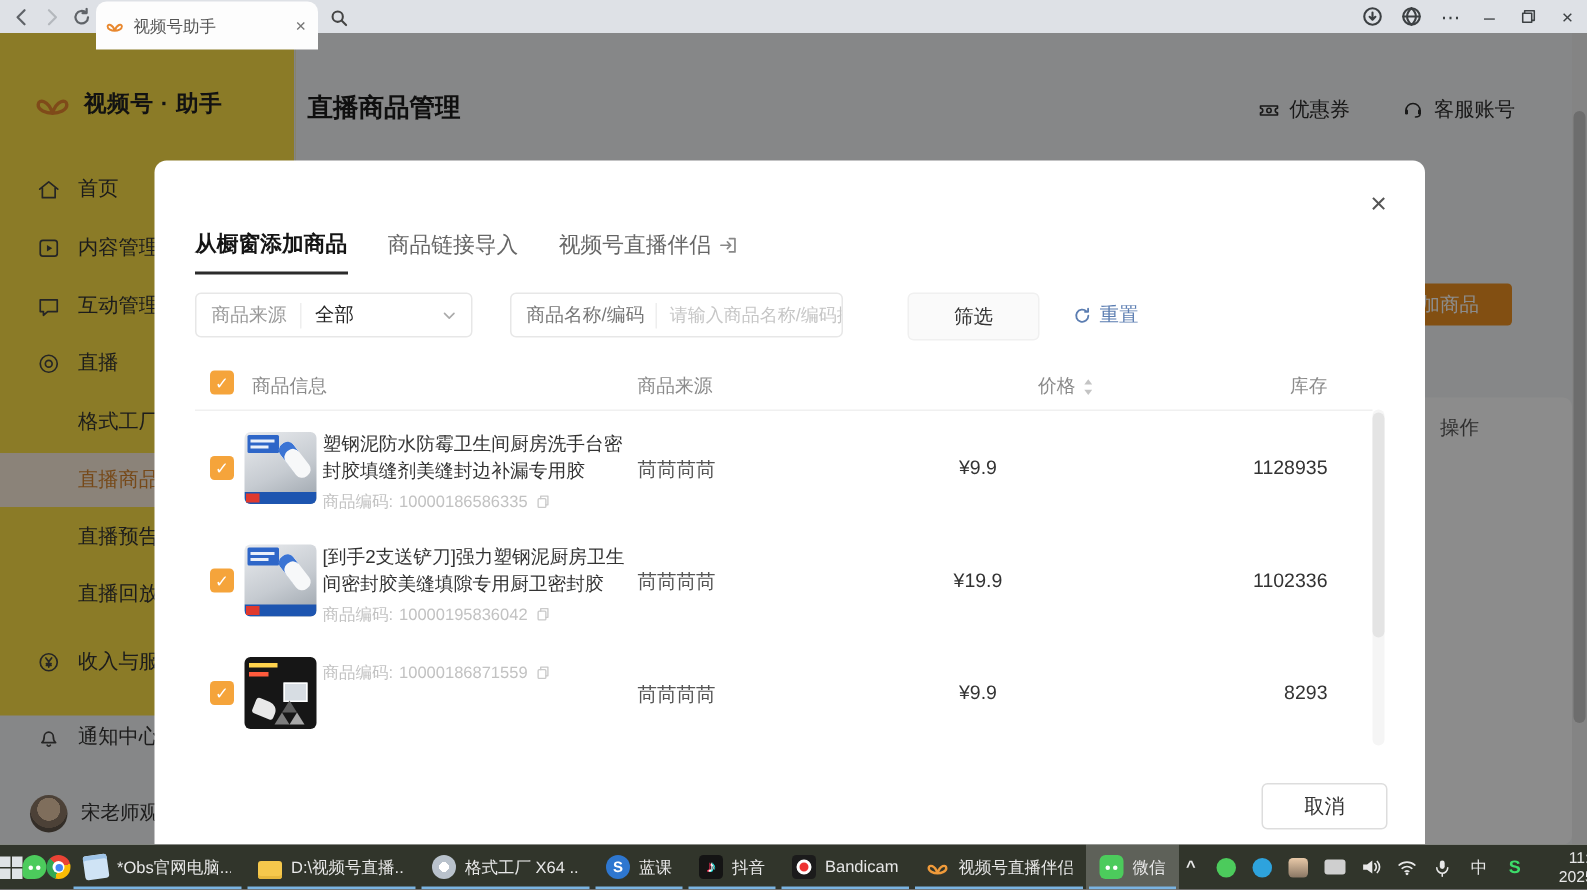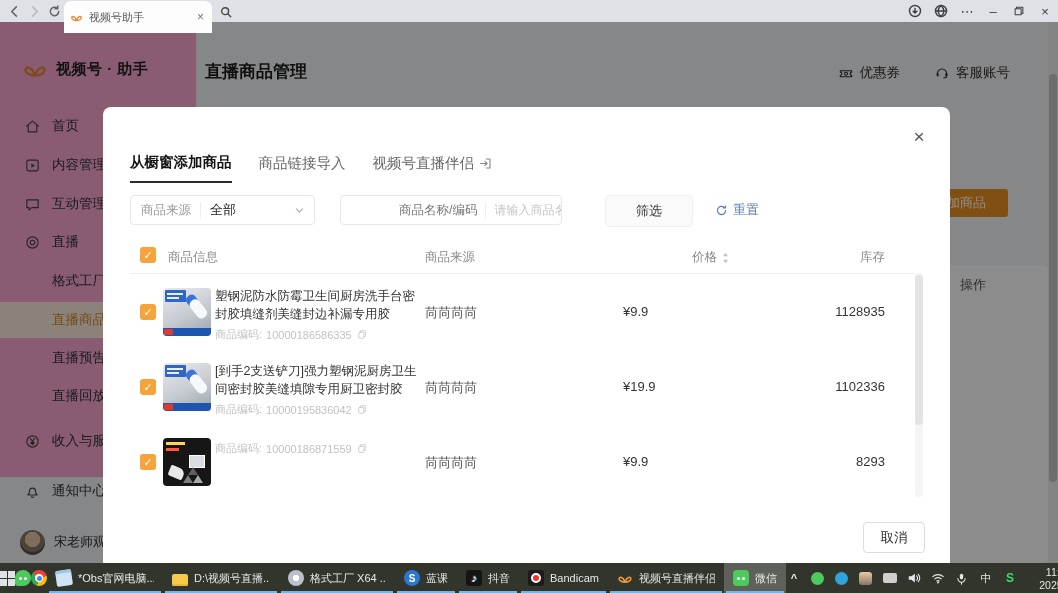--- a/index.html
+++ b/index.html
@@ -19,21 +19,21 @@
   #tab .title{font-size:11px;color:#555;margin-left:6px;flex:1;white-space:nowrap;overflow:hidden;}
   #tab .x{color:#777;font-size:12px;line-height:1;padding:0 2px;cursor:pointer;}
   #tab-search{position:absolute;left:216px;top:2px;width:19px;height:19px;border-radius:50%;
        display:flex;align-items:center;justify-content:center;color:#444;}
   #win-icons{position:absolute;right:0;top:0;height:22px;display:flex;align-items:center;color:#3c4043;}
   #win-icons .bbtn{width:26px;}
   #win-icons .glyph{font-size:13px;line-height:1;}
 
   
   #page{position:absolute;left:0;top:22px;width:1058px;height:541px;background:#f5f6f7;overflow:hidden;}
-  #sidebar{position:absolute;left:0;top:0;width:196px;height:455px;background:#f9a8d4;border-right:1px solid #eef0f2;}
+  #sidebar{position:absolute;left:0;top:0;width:196px;height:455px;background:#fde047;border-right:1px solid #eef0f2;}
   #logo-row{position:absolute;left:22px;top:38px;display:flex;align-items:center;}
   #logo-row .lt{font-size:15px;color:#222;font-weight:bold;margin-left:8px;letter-spacing:.5px;white-space:nowrap;}
   .nav-item{position:absolute;left:0;width:196px;height:36px;display:flex;align-items:center;cursor:pointer;color:#333;}
   .nav-item .nico{width:17px;height:17px;margin-left:24px;color:#444;flex:none;}
   .nav-item .nlabel{font-size:13.5px;margin-left:11px;white-space:nowrap;}
   .nav-item.sub .nlabel{margin-left:52px;}
   .nav-item.active{background:#fdeedd;}
   .nav-item.active .nlabel{color:#d8862e;}
   #user-row{position:absolute;left:0;top:502px;width:196px;height:36px;display:flex;align-items:center;cursor:pointer;}
   #avatar{width:25px;height:25px;border-radius:50%;margin-left:20px;flex:none;
@@ -60,21 +60,21 @@
   #tabs{position:absolute;left:27px;top:46px;display:flex;gap:27px;}
   .mtab{font-size:14.5px;color:#666;padding-bottom:9px;cursor:pointer;display:flex;align-items:center;gap:5px;}
   .mtab.active{color:#141414;font-weight:bold;border-bottom:2.5px solid #2b2b2b;}
   #filters{position:absolute;left:27px;top:88px;right:27px;height:30px;}
   #source-select{position:absolute;left:0;top:0;width:185px;height:30px;border:1px solid #e7e7e7;border-radius:4px;
       box-sizing:border-box;display:flex;align-items:center;cursor:pointer;background:#fff;}
   #source-select .flabel{font-size:12.5px;color:#999;margin-left:10px;padding-right:9px;border-right:1px solid #eee;}
   #source-select .fvalue{font-size:13px;color:#222;margin-left:9px;flex:1;}
   #source-select .chev{color:#aaa;margin-right:9px;}
   #name-input{position:absolute;left:210px;top:0;width:222px;height:30px;border:1px solid #e7e7e7;border-radius:4px;
-      box-sizing:border-box;display:flex;align-items:center;cursor:text;background:#fff;overflow:hidden;padding-left:48px;}
+      box-sizing:border-box;display:flex;align-items:center;cursor:text;background:#fff;overflow:hidden;}
   #name-input .flabel{font-size:12.5px;color:#777;margin-left:10px;padding-right:8px;border-right:1px solid #eee;white-space:nowrap;}
   #name-input .fplaceholder{font-size:12px;color:#c6c6c6;margin-left:8px;white-space:nowrap;}
   #filter-btn{position:absolute;left:475px;top:0;width:86px;height:30px;background:#fafafa;border:1px solid #f0f0f0;
       border-radius:4px;font-size:13px;color:#333;display:flex;align-items:center;justify-content:center;cursor:pointer;}
   #reset-btn{position:absolute;left:585px;top:0;height:30px;display:flex;align-items:center;gap:5px;color:#5b7db1;
       font-size:13px;cursor:pointer;}
 
   #table-head{position:absolute;left:27px;right:35px;top:140px;height:26px;border-bottom:1px solid #f0f0f0;
       font-size:12.5px;color:#8a8a8a;}
   .cb{position:absolute;width:16px;height:16px;background:#f5a43b;border-radius:3px;display:flex;align-items:center;
@@ -103,28 +103,28 @@
   .thumb-b .glove{position:absolute;left:6px;bottom:8px;width:15px;height:11px;background:#e8e8e8;
       transform:rotate(22deg);border-radius:2px 6px 2px 2px;}
   .thumb-b .inset{position:absolute;right:6px;top:17px;width:14px;height:11px;background:#d7dde3;border:1px solid #fff;}
   .thumb-b .tri{position:absolute;width:0;height:0;border-left:5px solid transparent;border-right:5px solid transparent;
       border-bottom:8px solid #7d7d7d;}
   .pinfo{position:absolute;left:85px;top:12px;width:210px;}
   .ptitle{font-size:12.5px;color:#333;line-height:18px;height:36px;overflow:hidden;}
   .pcode{margin-top:4px;font-size:11px;color:#c2c2c2;display:flex;align-items:center;gap:4px;white-space:nowrap;}
   .pcode .copy{color:#c9c9c9;cursor:pointer;display:flex;}
   .psource{position:absolute;left:295px;top:29px;font-size:13px;color:#555;}
-  .pprice{position:absolute;left:493px;width:104px;top:29px;text-align:left;font-size:13px;color:#333;}
+  .pprice{position:absolute;left:470px;width:104px;top:29px;text-align:center;font-size:13px;color:#333;}
   .pstock{position:absolute;left:655px;width:100px;top:29px;text-align:right;font-size:13px;color:#333;}
 
   #inner-scrollbar{position:absolute;left:812px;top:166px;width:8px;height:224px;background:#f5f5f5;border-radius:4px;}
   #inner-scrollbar .thumb{position:absolute;left:0;top:2px;width:8px;height:150px;background:#e4e4e4;border-radius:4px;}
 
   #modal-footer{position:absolute;right:25px;bottom:10px;display:flex;gap:18px;}
-  #cancel-btn{width:62px;height:31px;background:#fff;border:1px solid #ddd;border-radius:4px;font-size:13.5px;color:#333;
+  #cancel-btn{width:84px;height:31px;background:#fff;border:1px solid #ddd;border-radius:4px;font-size:13.5px;color:#333;
       display:flex;align-items:center;justify-content:center;cursor:pointer;}
   #confirm-btn{width:82px;height:31px;background:#f59a23;border:none;border-radius:4px;font-size:13.5px;color:#fff;
       display:flex;align-items:center;justify-content:center;cursor:pointer;}
 
   
   #taskbar{position:absolute;left:0;top:563px;width:1058px;height:30px;background:#31352b;z-index:11;
       display:flex;align-items:stretch;color:#e8e8e8;}
   .tb-btn{display:flex;align-items:center;justify-content:center;cursor:pointer;position:relative;}
   #start-btn{width:46px;}
   .winlogo{display:grid;grid-template-columns:7px 7px;grid-template-rows:7px 7px;gap:1px;}

